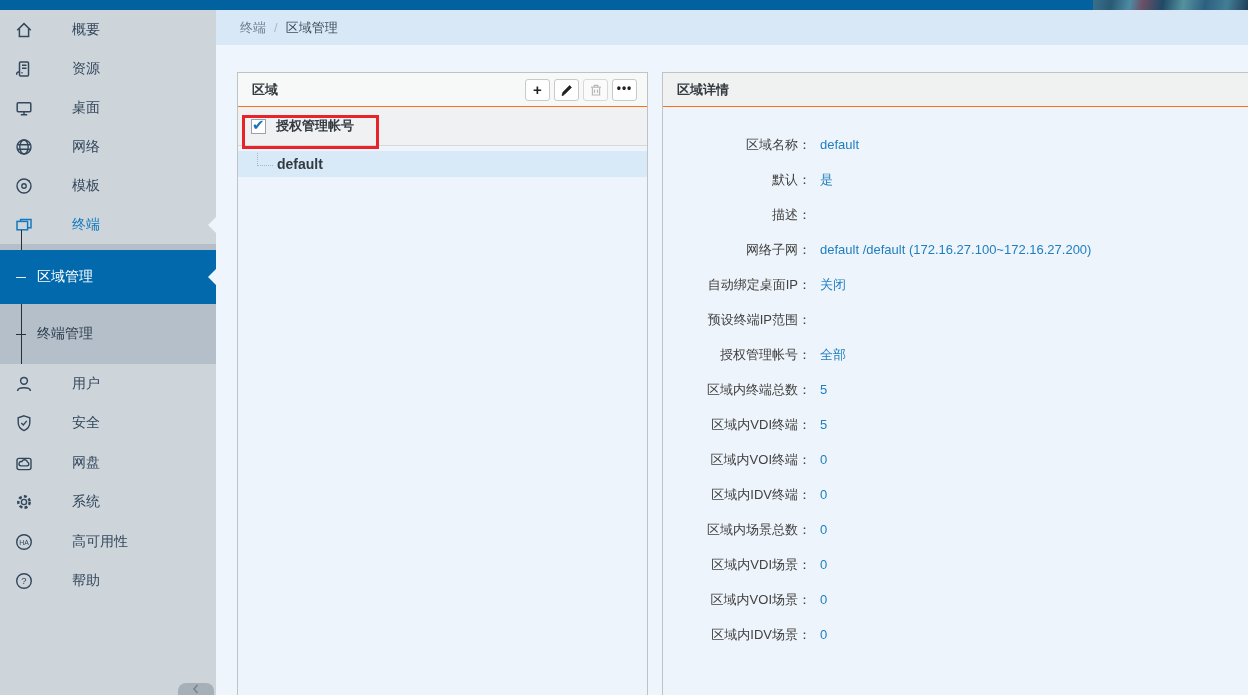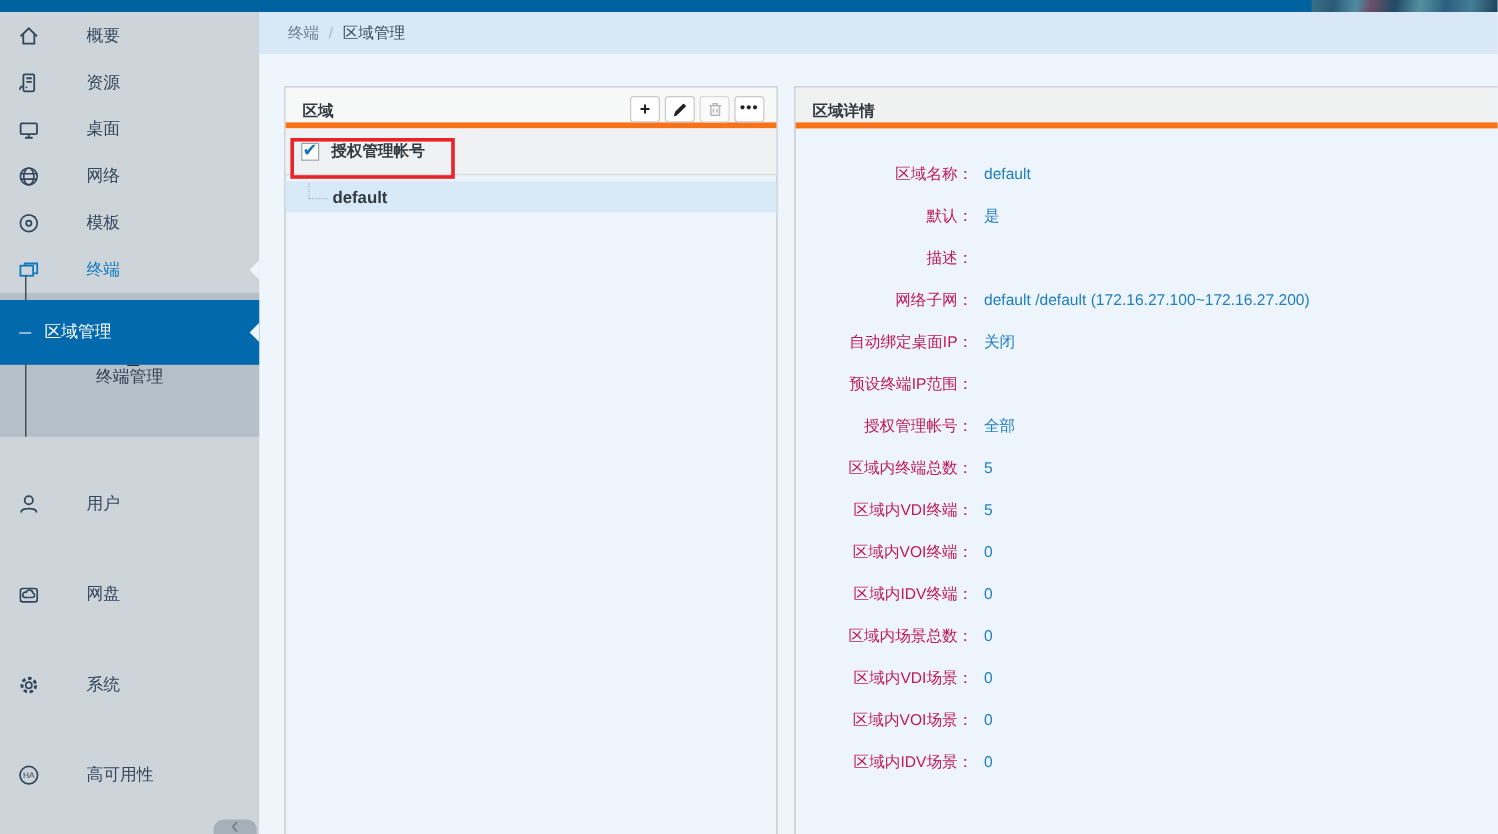--- a/index.html
+++ b/index.html
@@ -12,41 +12,41 @@
   
   .topbar{position:absolute;left:0;top:0;width:1248px;height:10px;background:#02619f;z-index:30;}
   .topbar-photo{position:absolute;right:0;top:0;height:10px;width:155px;
     background:linear-gradient(100deg,#3a6f8a 0%,#2a5a75 12%,#4e8ba3 24%,#6b4f66 32%,#1f4a66 45%,#56919f 58%,#2d6080 72%,#437d95 86%,#1d3f58 100%);}
   
   .sidebar{position:absolute;left:0;top:10px;bottom:0;width:216px;background:#cdd5db;z-index:20;}
   .nav-item{height:39px;display:flex;align-items:center;padding-left:14px;cursor:pointer;color:#33475c;position:relative;gap:28px;}
   .nav-item .nav-icon{width:20px;height:20px;display:inline-flex;align-items:center;justify-content:center;}
   .nav-item .nav-label{margin-left:10px;font-size:14px;}
   .nav-item.active{color:#1379be;}
-  .nav-sec .nav-item{height:39.5px;margin-top:36px;}
+  .nav-sec .nav-item{height:39.5px;}
   .submenu{position:relative;height:120px;background:#b5bfc9;padding-top:6px;box-sizing:border-box;}
   .tree-line{position:absolute;left:21px;top:-14px;width:1px;height:134px;background:#2a2f35;}
   .sub-item{position:relative;display:flex;align-items:center;font-size:14px;color:#2e3e50;cursor:pointer;}
   .sub-item .dash{width:10px;height:1px;background:#2a2f35;margin-left:16px;margin-right:11px;}
   .sub-item.selected{background:#0269ad;color:#ffffff;height:54px;}
   .sub-item.selected .dash{background:#e8eef3;}
-  .sub-item.plain{height:60px;flex-direction:column;}
+  .sub-item.plain{height:60px;}
   .notch{position:absolute;right:0;top:50%;margin-top:-8px;width:0;height:0;
     border-top:8px solid transparent;border-bottom:8px solid transparent;border-right:8px solid #eef5fc;}
   .collapse-btn{position:absolute;right:2px;bottom:-10px;width:36px;height:22px;border-radius:8px 8px 0 0;
     background:#a5b0b9;display:flex;align-items:flex-start;justify-content:center;color:#7d8992;font-size:11px;cursor:pointer;}
   
   .content{position:absolute;left:216px;top:10px;right:0;bottom:0;background:#eef5fc;}
   .breadcrumb{height:35px;background:#d9e8f6;display:flex;align-items:center;padding-left:24px;font-size:13px;}
   .breadcrumb .bc-parent{color:#6e8093;cursor:pointer;}
   .breadcrumb .sep{color:#a8b8c6;margin:0 8px;}
   .breadcrumb .bc-current{color:#3e4c59;}
   
   .panel{position:absolute;top:62px;bottom:-2px;background:#eef4fb;border:1px solid #bfc3c5;box-sizing:border-box;}
-  .panel header{height:34px;border-bottom:5px solid #f97316;display:flex;align-items:flex-end;padding:0 10px 0 14px;box-sizing:border-box;}
+  .panel header{height:34px;border-bottom:1px solid #f97316;display:flex;align-items:center;padding:0 10px 0 14px;box-sizing:border-box;}
   .panel-title{font-size:13px;font-weight:bold;color:#333a40;}
   .area-panel{left:21px;width:411px;}
   .area-panel header{background:#f7f8f8;}
   .details-panel{left:446px;width:590px;border-right:none;}
   .details-panel header{background:#f0f1f1;}
   
   .toolbar{margin-left:auto;display:flex;align-items:center;}
   .tool-btn{width:25px;height:22px;margin-left:4px;background:#ffffff;border:1px solid #c9c9c9;border-radius:3px;
     display:inline-flex;align-items:center;justify-content:center;cursor:pointer;padding:0;
     font-family:"Liberation Sans",sans-serif;font-size:15px;font-weight:bold;color:#222;line-height:1;}
@@ -60,21 +60,21 @@
   .red-highlight{position:absolute;left:4px;top:42px;width:131px;height:28px;border:3px solid #e8242a;z-index:5;pointer-events:none;}
   
   .tree{padding-top:5px;}
   .tree-row{height:26px;display:flex;align-items:center;cursor:pointer;}
   .tree-row.selected{background:#d8eaf8;}
   .connector{width:15px;height:12px;margin-left:19px;border-left:1px dotted #a9b6bf;border-bottom:1px dotted #a9b6bf;position:relative;top:-5px;}
   .tree-label{margin-left:4px;font-size:14px;font-weight:bold;color:#333a40;}
   
   .details-body{padding-top:20px;}
   .field-row{height:35px;display:flex;align-items:center;font-size:13px;}
-  .f-label{width:148px;text-align:right;color:#be185d;flex:none;}
+  .f-label{width:148px;text-align:right;color:#404040;flex:none;}
   .f-value{margin-left:9px;color:#1e7ec0;}
   svg{display:block;}
 </style>
 </head>
 <body>
 
 <div class="topbar">
   <div class="topbar-photo"></div>
 </div>
 
@@ -154,20 +154,29 @@
 
   <div class="nav-sec">
     <div class="nav-item">
       <span class="nav-icon">
         <svg width="20" height="20" viewBox="0 0 20 20" fill="none" stroke="currentColor" stroke-width="1.5">
             <circle cx="10" cy="6.8" r="3.4"></circle>
             <path d="M3.6 17 C3.6 12.8 16.4 12.8 16.4 17"></path>
           </svg>
       </span>
       <span class="nav-label">用户</span>
+    </div>
+    <div class="nav-item">
+      <span class="nav-icon">
+        <svg width="20" height="20" viewBox="0 0 20 20" fill="none" stroke="currentColor" stroke-width="1.4">
+            <path d="M10 2.8 L15.8 4.8 V9.6 C15.8 13.8 13.4 16.2 10 17.6 C6.6 16.2 4.2 13.8 4.2 9.6 V4.8 Z"></path>
+            <path d="M7.3 9.9 L9.3 11.9 L12.8 7.9"></path>
+          </svg>
+      </span>
+      <span class="nav-label">安全</span>
     </div>
     <div class="nav-item">
       <span class="nav-icon">
         <svg width="20" height="20" viewBox="0 0 20 20" fill="none" stroke="currentColor" stroke-width="1.4">
             <rect x="3" y="5.4" width="14" height="11.2" rx="2"></rect>
             <path d="M6.6 12.9 h6.6 a1.9 1.9 0 0 0 .3 -3.7 a2.9 2.9 0 0 0 -5.6 -.6 a2.2 2.2 0 0 0 -1.3 4.3 Z"></path>
           </svg>
       </span>
       <span class="nav-label">网盘</span>
     </div>

